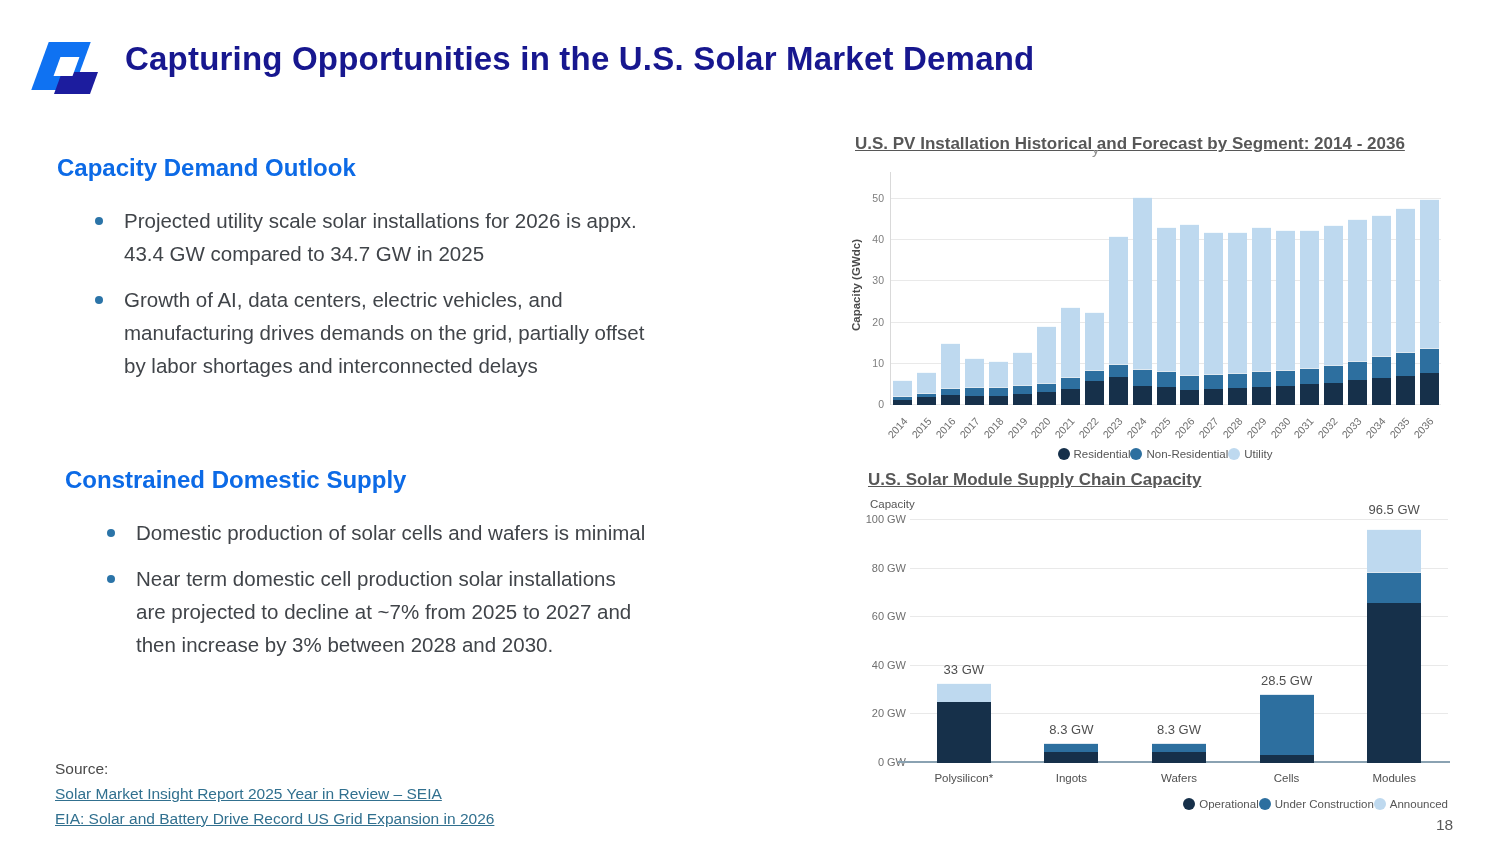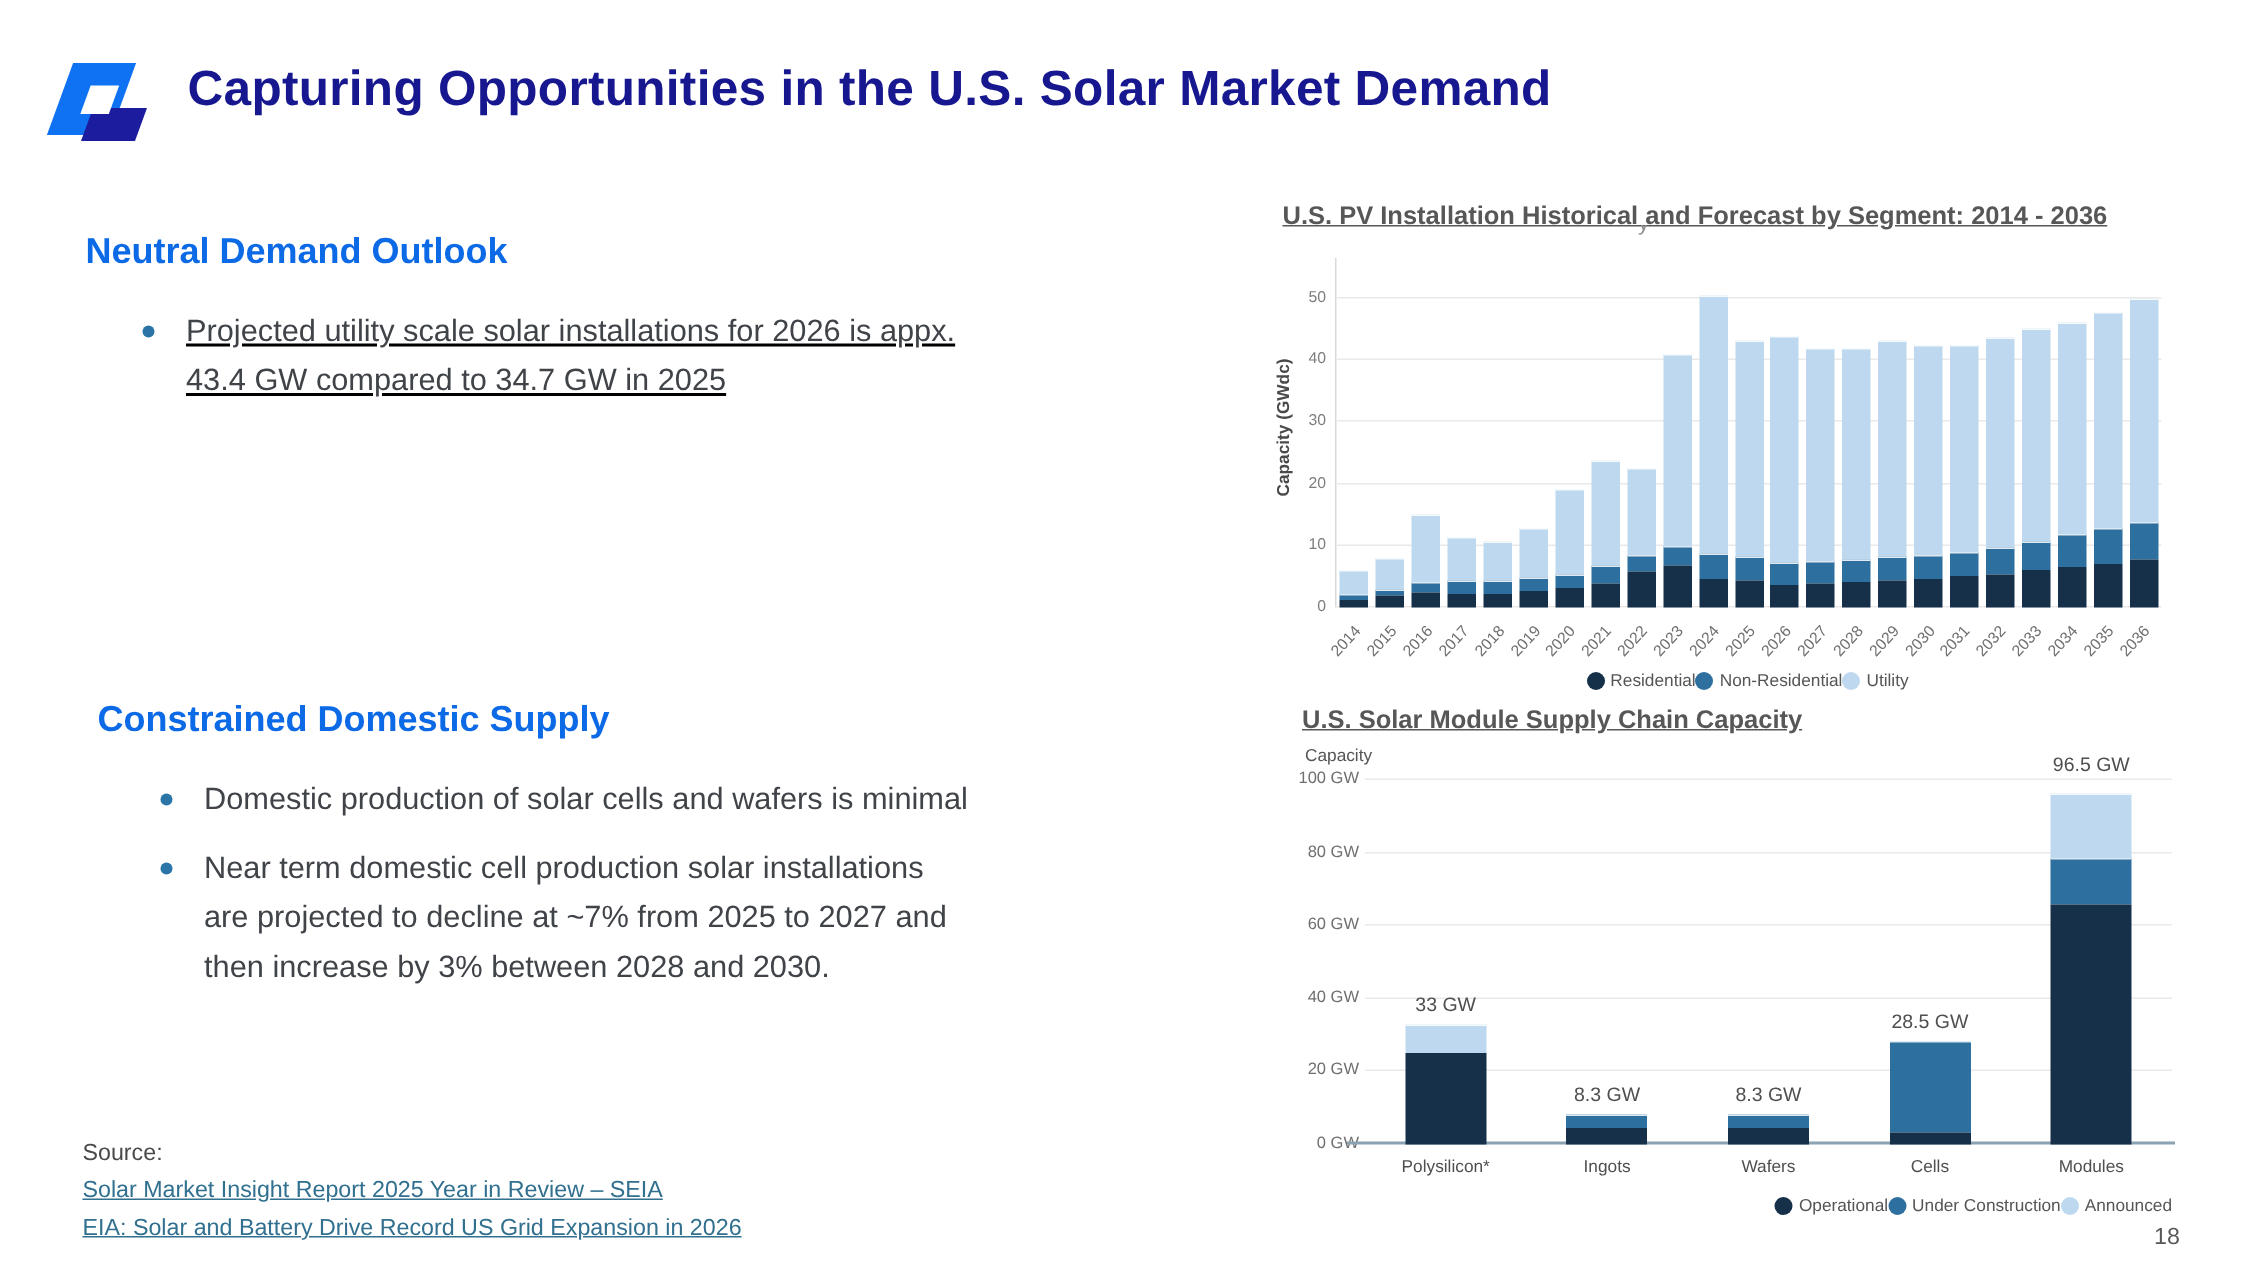--- a/index.html
+++ b/index.html
@@ -12,21 +12,21 @@
   .logo .para-blue{position:absolute;left:6px;top:20px;width:42px;height:48px;background:#0f72f2;transform:skewX(-20deg);z-index:1;}
   .logo .para-dark{position:absolute;left:24px;top:50px;width:36px;height:22px;background:#1c1c9e;transform:skewX(-20deg);z-index:2;}
   .logo .para-white{position:absolute;left:23px;top:35px;width:19px;height:19px;background:#ffffff;transform:skewX(-20deg);z-index:3;}
   
   .slide-title{position:absolute;left:125px;top:40px;font-size:33px;font-weight:bold;color:#17178f;letter-spacing:.2px;}
   
   .section-heading{position:absolute;font-size:24px;font-weight:bold;color:#0c6ae6;}
   #heading-1{left:57px;top:154px;}
   #heading-2{left:65px;top:466px;}
   ul.bullets{position:absolute;list-style:none;margin:0;padding:0;}
-  #bullets-1{left:88px;top:204px;width:720px;text-decoration:underline;}
+  #bullets-1{left:88px;top:204px;width:720px;}
   #bullets-2{left:100px;top:516px;width:700px;}
   ul.bullets li{position:relative;padding-left:36px;font-size:20.5px;line-height:33px;color:#404449;margin-bottom:13px;white-space:pre-line;}
   ul.bullets li .dot{position:absolute;left:7px;top:13px;width:8px;height:8px;border-radius:50%;background:#2b74a8;}
   
   .source{position:absolute;left:55px;top:756px;font-size:15.5px;line-height:25px;}
   .source .src-label{color:#4a4a4a;}
   .source a{display:block;color:#31708f;text-decoration:underline;cursor:pointer;}
   
   .chart-header{position:absolute;font-size:17px;font-weight:bold;color:#575757;text-decoration:underline;}
   #chart1-header{left:855px;top:134px;}
@@ -67,24 +67,27 @@
 </head>
 <body>
 
 <div class="logo">
   <div class="para-blue"></div>
   <div class="para-dark"></div>
   <div class="para-white"></div>
 </div>
 <div class="slide-title">Capturing Opportunities in the U.S. Solar Market Demand</div>
 
-<div class="section-heading" id="heading-1">Neutral Demand Outlook</div>
+<div class="section-heading" id="heading-1">Capacity Demand Outlook</div>
 <ul class="bullets" id="bullets-1">
   <li><span class="dot"></span><span>Projected utility scale solar installations for 2026 is appx.
 43.4 GW compared to 34.7 GW in 2025</span></li>
+  <li><span class="dot"></span><span>Growth of AI, data centers, electric vehicles, and
+manufacturing drives demands on the grid, partially offset
+by labor shortages and interconnected delays</span></li>
 </ul>
 
 <div class="section-heading" id="heading-2">Constrained Domestic Supply</div>
 <ul class="bullets" id="bullets-2">
   <li><span class="dot"></span><span>Domestic production of solar cells and wafers is minimal</span></li>
   <li><span class="dot"></span><span>Near term domestic cell production solar installations
 are projected to decline at ~7% from 2025 to 2027 and
 then increase by 3% between 2028 and 2030.</span></li>
 </ul>
 

